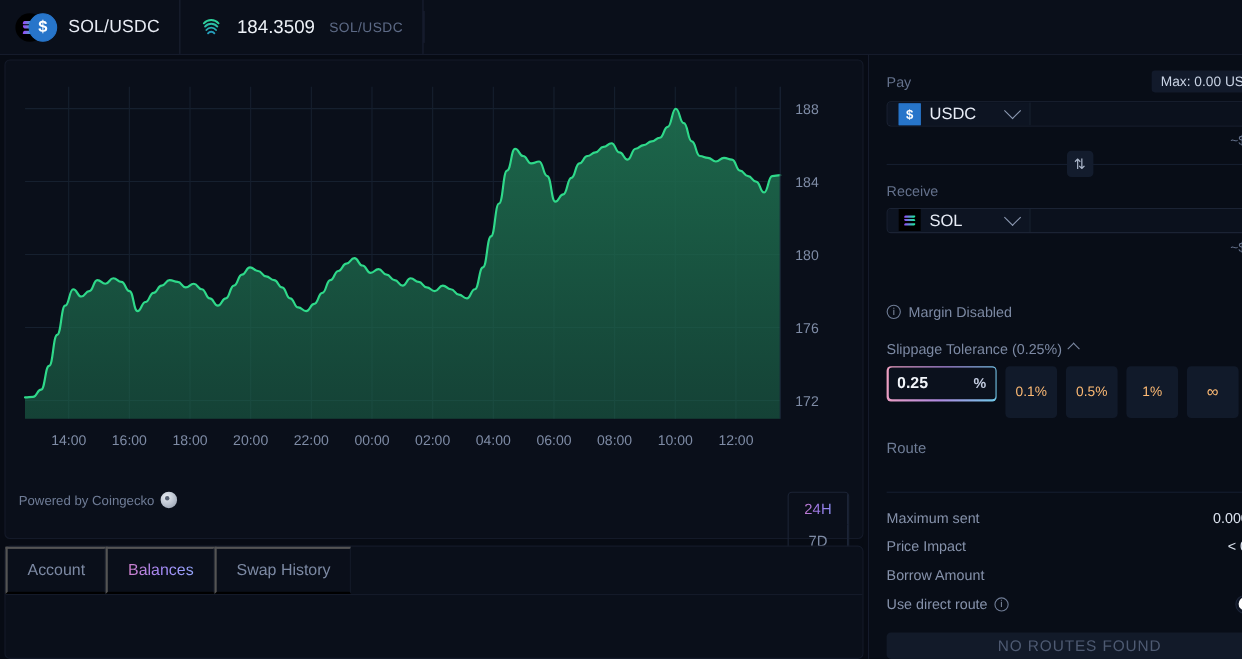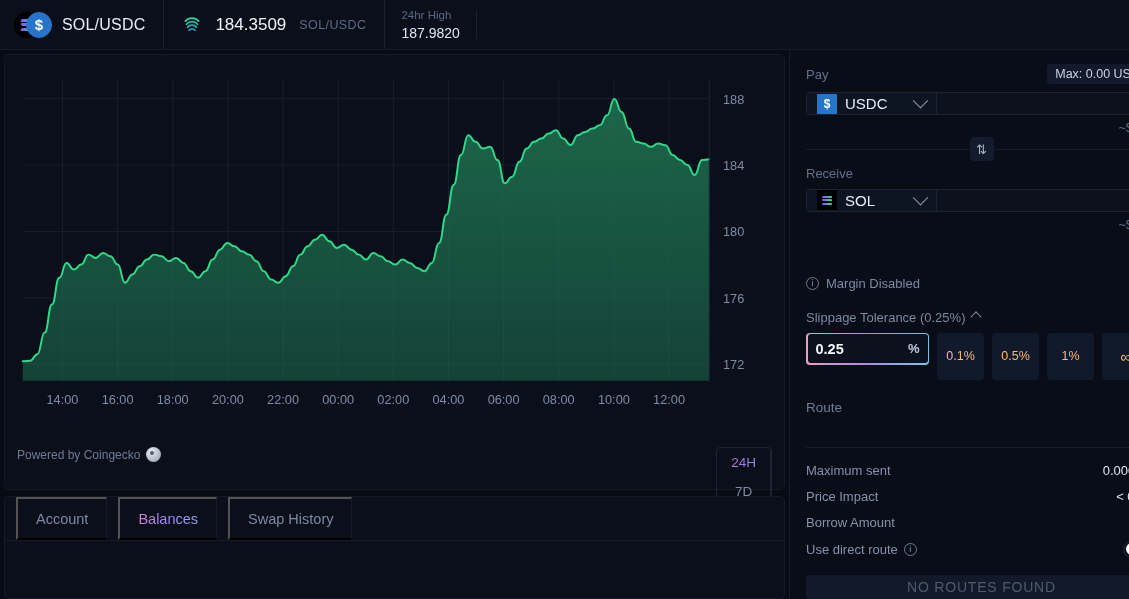--- a/index.html
+++ b/index.html
@@ -95,21 +95,21 @@
   
   .tabs-card {
     margin-top: 6px; flex: 1;
     background: #0a0f1a; border: 1px solid #141a29; border-radius: 5px;
     display: flex; flex-direction: column; min-height: 0;
   }
   .tabs-row { display: flex; height: 44px; border-bottom: 1px solid #141a29; }
   .tab {
     display: flex; align-items: center; padding: 0 18px;
     font-size: 14.5px; color: #7d8aa4; border-right: 1px solid #141a29;
-    cursor: pointer; background: transparent; font-family: inherit; margin-left: 11px;
+    cursor: pointer; background: transparent; font-family: inherit;
   }
   .tab.active {
     background: linear-gradient(90deg, #e879b0, #a78bfa, #8ab4f8);
     -webkit-background-clip: text; background-clip: text; color: transparent;
   }
   .tabs-body { flex: 1; }
 
   
   .row-between { display: flex; align-items: center; justify-content: space-between; }
   .field-label { font-size: 13px; color: #64718c; }
@@ -146,21 +146,21 @@
   .info-row { display: flex; align-items: center; gap: 7px; font-size: 13px; color: #7c89a3; }
   .i-circle {
     width: 13px; height: 13px; border-radius: 50%; border: 1px solid #6f7c95;
     font-size: 9px; line-height: 11px; text-align: center; color: #8d99b1;
     flex: 0 0 13px;
   }
   .caret-up { width: 8px; height: 8px; border-left: 1.5px solid #7c89a3; border-top: 1.5px solid #7c89a3; transform: rotate(45deg); }
 
   .slip-row { display: flex; gap: 8px; margin-top: 8px; }
   .slip-input-wrap {
-    position: relative; width: 123px; height: 32px; border-radius: 4px; padding: 1.5px;
+    position: relative; width: 100px; height: 32px; border-radius: 4px; padding: 1.5px;
     background: linear-gradient(100deg, #f0a0c0, #b08ae0, #6fc8e8);
   }
   .slip-inner {
     width: 100%; height: 100%; background: #0b111d; border-radius: 3px;
     display: flex; align-items: center; padding: 0 8px;
   }
   .slip-input {
     flex: 1; background: transparent; border: none; outline: none;
     color: #f2f5fa; font-size: 14.5px; font-weight: bold; font-family: inherit; width: 100%;
   }
@@ -218,24 +218,20 @@
           <path d="M3.3 6.2a9 9 0 0 1 13.4 0" stroke="#2ecf9a"></path>
           <path d="M4.4 9.2a7.3 7.3 0 0 1 11.2 0" stroke="#2bbfa6"></path>
           <path d="M5.6 12.3a5.6 5.6 0 0 1 8.8 0" stroke="#28aeb0"></path>
           <path d="M7.1 15.3a3.6 3.6 0 0 1 5.8 0" stroke="#259dbb"></path>
         </g>
       </svg>
       <div class="price-val">184.3509</div>
       <div class="price-pair">SOL/USDC</div>
     </div>
 
-    <div class="hdr-stat">
-      <div class="lbl">24hr High</div>
-      <div class="val">187.9820</div>
-    </div>
     <div class="hdr-sep"></div>
   </div>
 
   <div class="body">
 
     <div class="left">
 
       <div class="chart-card">
         <div class="chart-wrap">
           <svg id="chart-svg" viewBox="0 0 785 390" preserveAspectRatio="none">

